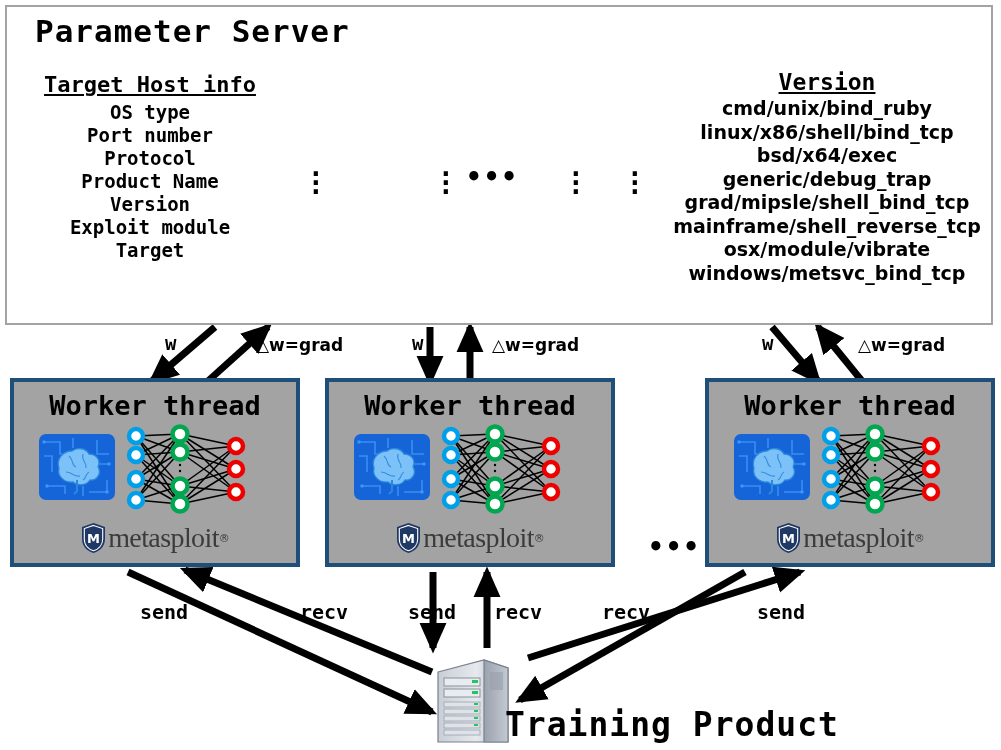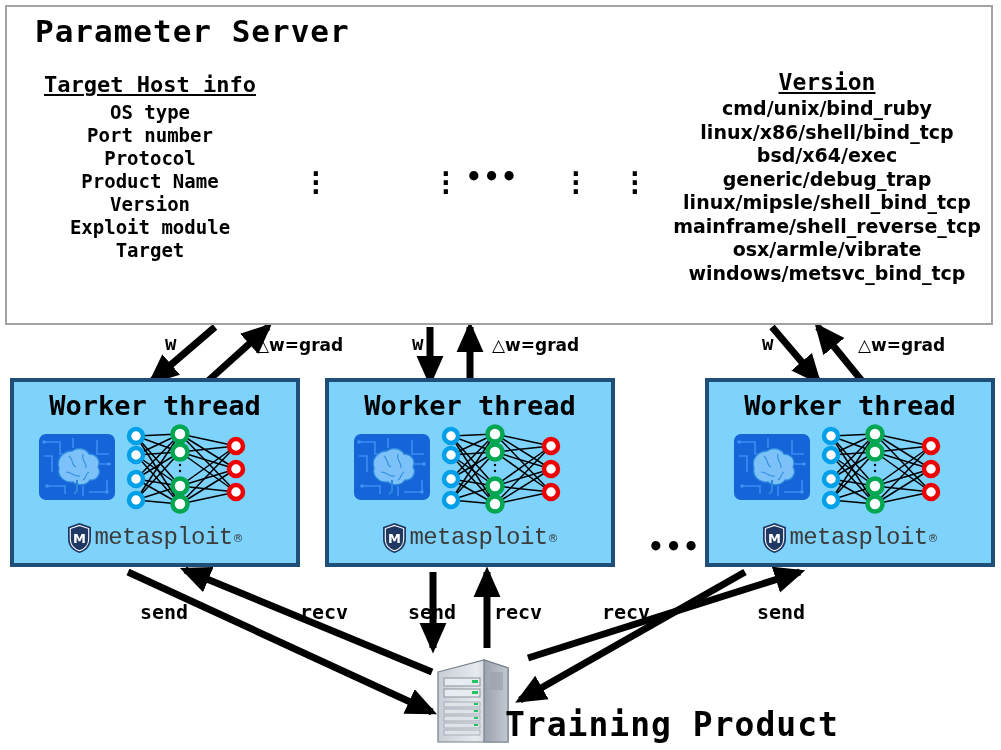--- a/index.html
+++ b/index.html
@@ -28,32 +28,32 @@
          line-height:9px;color:#000;font-weight:bold;}
   .hdots{position:absolute;font-size:26px;font-weight:bold;letter-spacing:2px;color:#000;}
 
   
   .alab{position:absolute;font-size:17px;font-weight:bold;white-space:nowrap;
         font-family:"DejaVu Sans","Liberation Sans",sans-serif;}
   .alab-mono{position:absolute;font-size:19px;font-weight:bold;white-space:nowrap;}
 
   
   .worker{position:absolute;top:378px;width:290px;height:189px;
-          border:4px solid #1F4E79;box-sizing:border-box;background:#7dd3fc;}
+          border:4px solid #1F4E79;box-sizing:border-box;background:#a3a3a3;}
   .worker .wtitle{position:absolute;left:0;right:0;top:8px;text-align:center;
                   font-size:27px;font-weight:bold;letter-spacing:0px;}
   .brain{position:absolute;left:25px;top:52px;width:76px;height:66px;border-radius:7px;
          background:#1565d8;overflow:hidden;}
   .brain .circ{position:absolute;left:0;top:0;width:100%;height:100%;opacity:.85;}
   .mini-net{position:absolute;left:108px;top:42px;width:130px;height:90px;}
   .ms-logo{position:absolute;left:0;right:0;bottom:8px;height:34px;
            display:flex;align-items:center;justify-content:center;}
   .ms-shield{width:27px;height:32px;margin-right:1px;}
-  .ms-word{font-family:Liberation Mono, monospace;
-           font-size:24px;color:#3b3b3b;letter-spacing:-0.6px;line-height:1;}
+  .ms-word{font-family:Liberation Serif, serif;
+           font-size:28px;color:#3b3b3b;letter-spacing:-0.6px;line-height:1;}
   .ms-reg{font-family:"DejaVu Sans","Liberation Sans",sans-serif;
           font-size:11px;color:#3b3b3b;vertical-align:super;}
 
   .worker-ellipsis{position:absolute;left:648px;top:532px;font-size:26px;
                    font-weight:bold;letter-spacing:2px;}
 
   
   .blab{position:absolute;font-size:20px;font-weight:bold;white-space:nowrap;text-align:right;}
   .train-label{position:absolute;left:505px;top:705px;font-size:33px;
                font-weight:bold;letter-spacing:1px;white-space:nowrap;}
@@ -210,23 +210,23 @@
       <div class="host-item">Exploit module</div>
       <div class="host-item">Target</div>
     </div>
 
     <div class="pay-block">
       <div class="pay-head">Version</div>
       <div class="pay-item">cmd/unix/bind_ruby</div>
       <div class="pay-item">linux/x86/shell/bind_tcp</div>
       <div class="pay-item">bsd/x64/exec</div>
       <div class="pay-item">generic/debug_trap</div>
-      <div class="pay-item">linux/mipsle/shell_bind_tcp</div>
+      <div class="pay-item">grad/mipsle/shell_bind_tcp</div>
       <div class="pay-item">mainframe/shell_reverse_tcp</div>
-      <div class="pay-item">osx/armle/vibrate</div>
+      <div class="pay-item">osx/module/vibrate</div>
       <div class="pay-item">windows/metsvc_bind_tcp</div>
     </div>
   </div>
 
   <div class="vdots" style="left:308px;top:163px;">.<br>.<br>.</div>
   <div class="vdots" style="left:438px;top:163px;">.<br>.<br>.</div>
   <div class="vdots" style="left:568px;top:163px;">.<br>.<br>.</div>
   <div class="vdots" style="left:627px;top:163px;">.<br>.<br>.</div>
 
   <div class="hdots" style="left:466px;top:162px;">•••</div>

